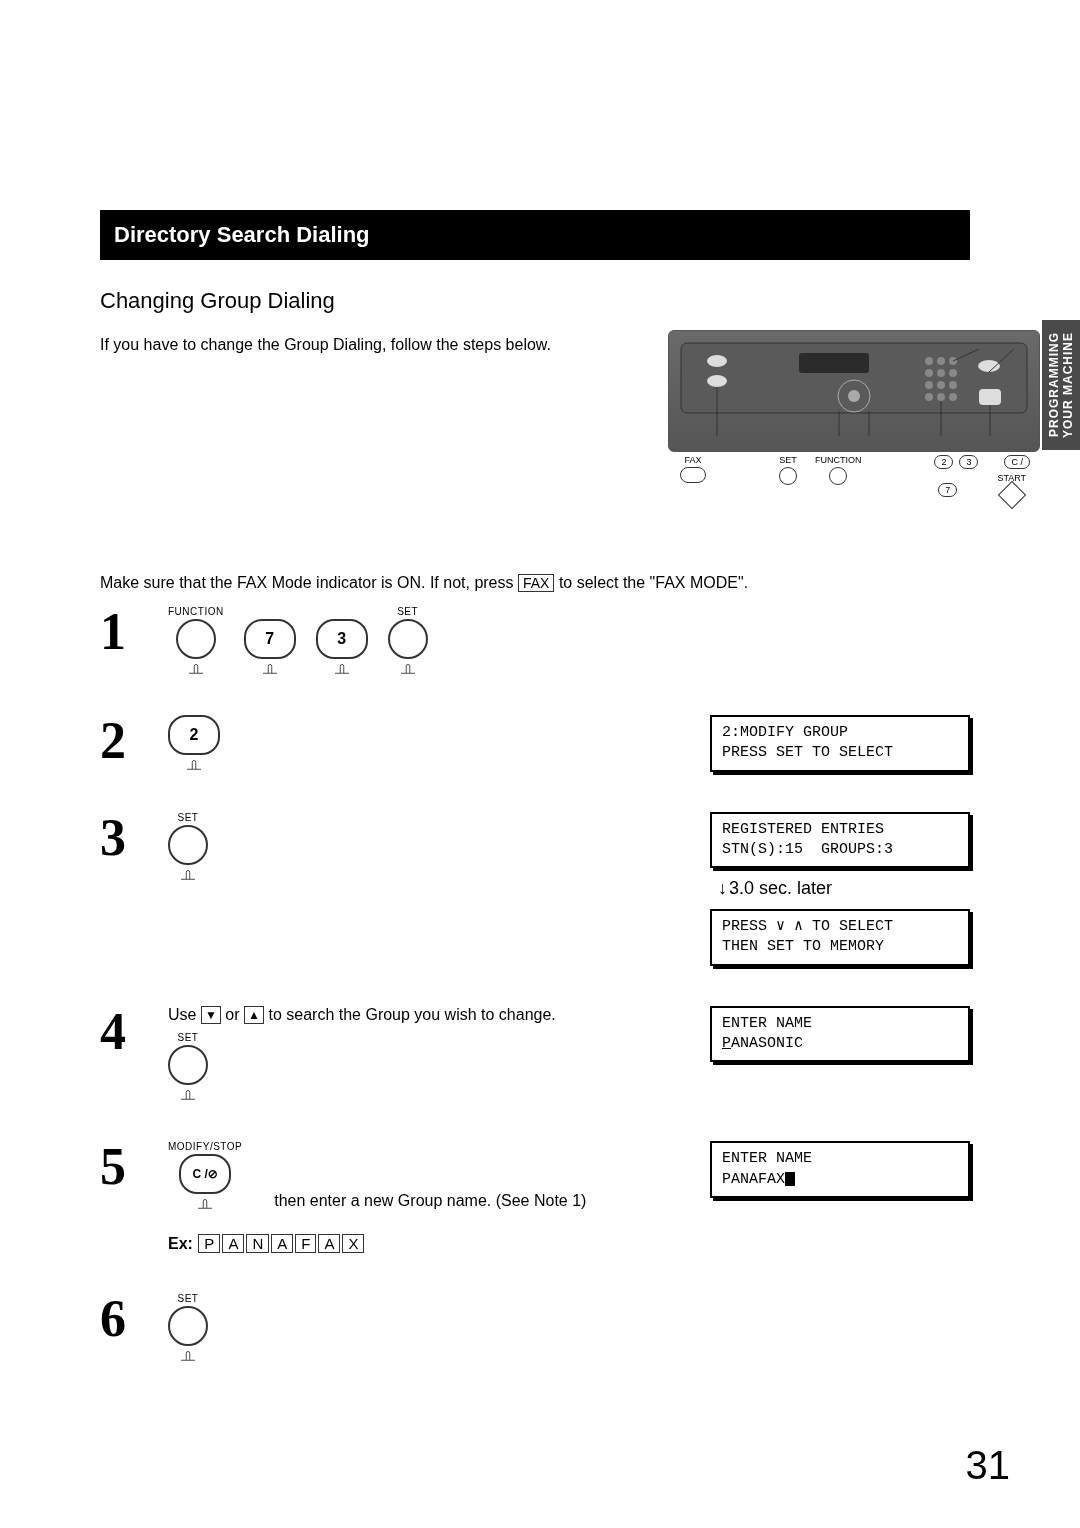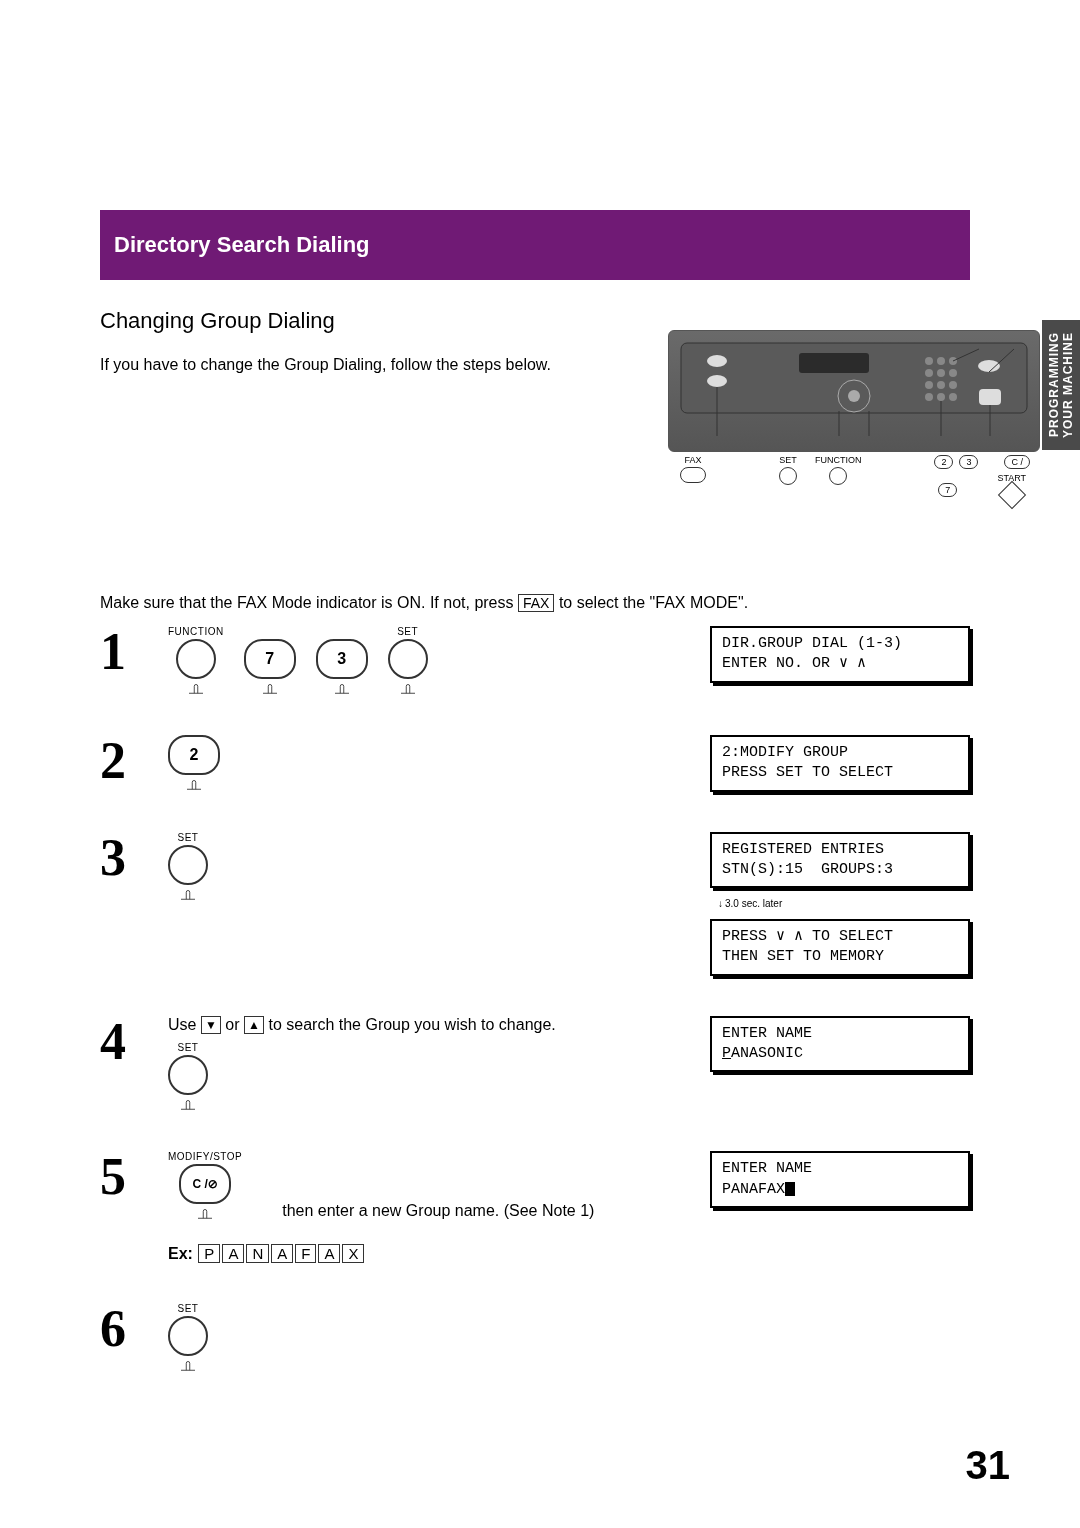--- a/index.html
+++ b/index.html
@@ -1,47 +1,47 @@
 <!DOCTYPE html>
 <html><head>
 <meta charset="utf-8">
 <style>
   html,body{margin:0;padding:0;background:#fff;font-family:Arial,Helvetica,sans-serif;color:#000}
   .page{width:1080px;height:1528px;position:relative;box-sizing:border-box}
   .side-tab{position:absolute;right:0;top:320px;width:38px;height:130px;background:#4a4a4a;display:flex;align-items:center;justify-content:center}
   .side-tab span{color:#fff;font-size:12px;font-weight:bold;writing-mode:vertical-rl;transform:rotate(180deg);letter-spacing:1px;line-height:1.2;text-align:center}
   .content{position:absolute;left:100px;top:210px;width:870px}
-  .title-bar{background:#701a75;color:#fff;font-size:22px;font-weight:bold;padding:22px 14px;margin-bottom:28px}
+  .title-bar{background:#000000;color:#fff;font-size:22px;font-weight:bold;padding:12px 14px;margin-bottom:28px}
   .sub-h{font-size:22px;font-weight:normal;margin:0 0 22px 0}
   .intro{font-size:16px;margin:4px 0 10px 0}
   .panel{position:absolute;right:40px;top:330px;width:370px;height:120px;border:1px solid #555;border-radius:6px;background:linear-gradient(#6a6a6a,#555);display:flex;align-items:center;justify-content:center}
   .panel-labels{position:absolute;right:40px;top:455px;width:370px;display:flex;justify-content:space-between;font-size:10px;padding:0 10px;box-sizing:border-box}
   .panel-labels .grp{display:flex;gap:18px}
   .callout-btn{display:inline-block;border:1px solid #333;border-radius:10px;font-size:9px;padding:1px 6px;background:#fff}
   .fax-key{display:inline-block;border:1px solid #333;padding:0 4px;font-size:14px}
   .mode-line{font-size:16px;margin:220px 0 14px 0}
   .steps{display:flex;flex-direction:column;gap:40px;margin-top:10px}
   .step{display:flex;align-items:flex-start;gap:28px}
   .num{font-size:52px;font-weight:bold;font-family:"Times New Roman",serif;line-height:1;width:40px}
   .icons-row{display:flex;align-items:flex-start;gap:20px;flex-wrap:wrap}
   .icon-col{display:flex;flex-direction:column;align-items:center;gap:2px}
   .icon-label{font-size:10px;letter-spacing:0.5px}
   .round-btn{width:36px;height:36px;border:2px solid #333;border-radius:50%;display:flex;align-items:center;justify-content:center;font-size:16px;font-weight:bold;background:#fff}
   .round-btn.oval{width:48px;border-radius:18px}
   .press-hand{width:22px;height:14px}
   .display-col{margin-left:auto;display:flex;flex-direction:column;gap:10px;min-width:260px}
   .lcd{border:2px solid #000;padding:6px 10px;font-family:"Courier New",monospace;font-size:15px;line-height:1.35;white-space:pre;box-shadow:3px 3px 0 #000}
-  .delay{font-size:10px;margin-left:8px}
+  .delay{font-size:18px;margin-left:8px}
   .arrow-down::before{content:"\2193";margin-right:2px}
   .step-body{display:flex;flex-direction:column;gap:8px;flex:1}
   .step-text{font-size:16px}
   .kbd{display:inline-block;border:1px solid #333;padding:0 5px;margin:0 1px;font-size:15px;background:#fff}
   .tri{display:inline-block;border:1px solid #333;width:18px;height:16px;text-align:center;font-size:12px;line-height:16px;vertical-align:middle}
   .ex-label{font-size:16px;font-weight:bold}
-  .page-num{position:absolute;right:70px;bottom:40px;font-size:40px;font-weight:bold;font-family:Arial,sans-serif}
+  .page-num{position:absolute;right:70px;bottom:40px;font-size:40px;font-weight:normal;font-family:Arial,sans-serif}
   .underline{text-decoration:underline}
   .cursor-block{display:inline-block;width:10px;height:14px;background:#000;vertical-align:middle}
   svg{display:block}
 </style>
 </head>
 <body>
 
 <div class="page">
 
   <div class="side-tab">
@@ -85,24 +85,20 @@
                 <path d="M4 14h16M10 14V6a2 2 0 014 0v8" fill="none" stroke="#333"></path>
               </svg>
           </div>
           <div class="icon-col">
             <div class="icon-label">SET</div>
             <div class="round-btn"></div>
             <svg class="press-hand" viewBox="0 0 24 16">
                 <path d="M4 14h16M10 14V6a2 2 0 014 0v8" fill="none" stroke="#333"></path>
               </svg>
           </div>
-        </div>
-        <div class="display-col">
-          <div class="lcd">DIR.GROUP DIAL (1-3)
-ENTER NO. OR ∨ ∧</div>
         </div>
       </div>
 
       <div class="step">
         <div class="num">2</div>
         <div class="icons-row">
           <div class="icon-col">
             <div class="round-btn oval">2</div>
             <svg class="press-hand" viewBox="0 0 24 16">
                 <path d="M4 14h16M10 14V6a2 2 0 014 0v8" fill="none" stroke="#333"></path>
@@ -165,21 +161,21 @@
         <div class="num">5</div>
         <div class="step-body">
           <div class="icons-row">
             <div class="icon-col">
               <div class="icon-label">MODIFY/STOP</div>
               <div class="round-btn oval" style="font-size:12px">C /⊘</div>
               <svg class="press-hand" viewBox="0 0 24 16">
                   <path d="M4 14h16M10 14V6a2 2 0 014 0v8" fill="none" stroke="#333"></path>
                 </svg>
             </div>
-            <div class="step-text" style="align-self:flex-end;margin-left:20px">then enter a new Group name. (See Note 1)</div>
+            <div class="step-text" style="align-self:flex-end;margin-left:12px">then enter a new Group name. (See Note 1)</div>
           </div>
           <div class="step-text" style="margin-top:16px">
             <span class="ex-label">Ex:</span>
             <span class="kbd">P</span><span class="kbd">A</span><span class="kbd">N</span><span class="kbd">A</span><span class="kbd">F</span><span class="kbd">A</span><span class="kbd">X</span>
           </div>
         </div>
         <div class="display-col" style="justify-content:flex-end">
           <div class="lcd">ENTER NAME
 PANAFAX<span class="cursor-block"></span></div>
         </div>

